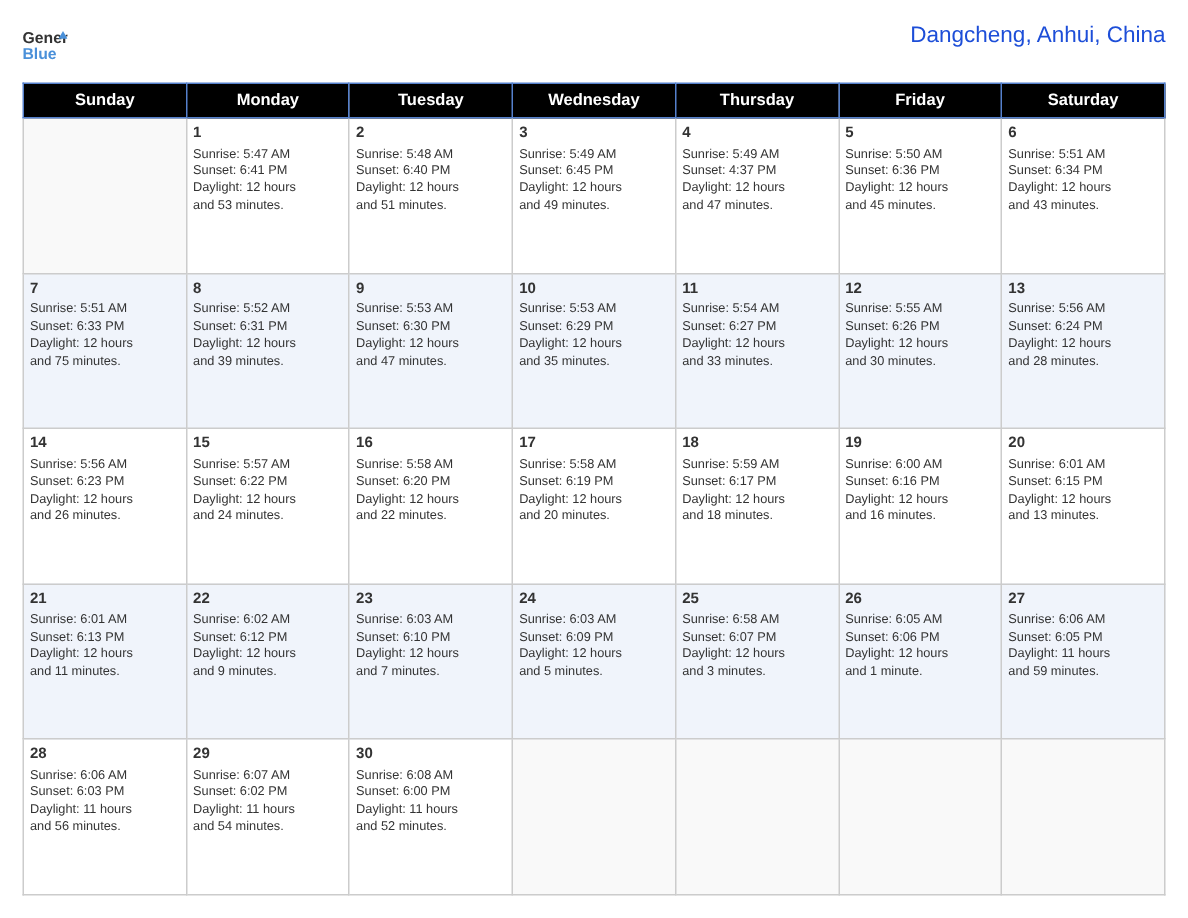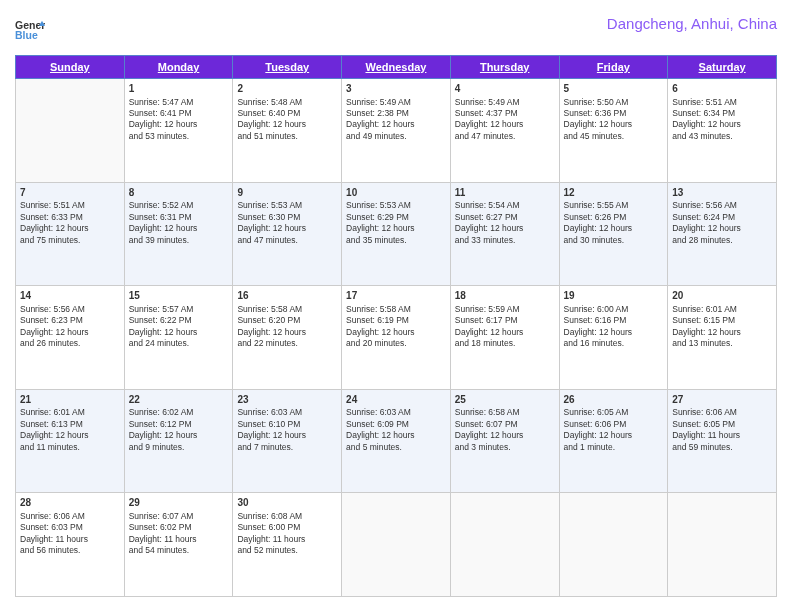--- a/index.html
+++ b/index.html
@@ -36,37 +36,36 @@
       text-align: right;
     }
     .title-block h1 {
       font-size: 28px;
       font-weight: bold;
       color: #333;
     }
     .title-block h2 {
       font-size: 15px;
       font-weight: normal;
-      color: #8b5cf6;
+      color: #1d4ed8;
     }
     .calendar {
       flex: 1;
       border: 1px solid #ccc;
       border-collapse: collapse;
       width: 100%;
       table-layout: fixed;
     }
     .calendar th {
-      background: #6d28d9;
+      background: #000000;
       color: #fff;
       text-align: center;
       font-size: 11px;
       padding: 5px 2px;
       border: 1px solid #5580cc;
-      text-decoration: underline;
     }
     .calendar td {
       vertical-align: top;
       border: 1px solid #ccc;
       padding: 3px 4px;
       font-size: 8.5px;
       color: #333;
       width: calc(100% / 7);
       height: 84px;
       line-height: 1.35;
@@ -126,21 +125,21 @@
           <td>
             <span class="day-num">2</span>
             <div>Sunrise: 5:48 AM</div>
             <div>Sunset: 6:40 PM</div>
             <div>Daylight: 12 hours</div>
             <div>and 51 minutes.</div>
           </td>
           <td>
             <span class="day-num">3</span>
             <div>Sunrise: 5:49 AM</div>
-            <div>Sunset: 2:38 PM</div>
+            <div>Sunset: 6:45 PM</div>
             <div>Daylight: 12 hours</div>
             <div>and 49 minutes.</div>
           </td>
           <td>
             <span class="day-num">4</span>
             <div>Sunrise: 5:49 AM</div>
             <div>Sunset: 4:37 PM</div>
             <div>Daylight: 12 hours</div>
             <div>and 47 minutes.</div>
           </td>

